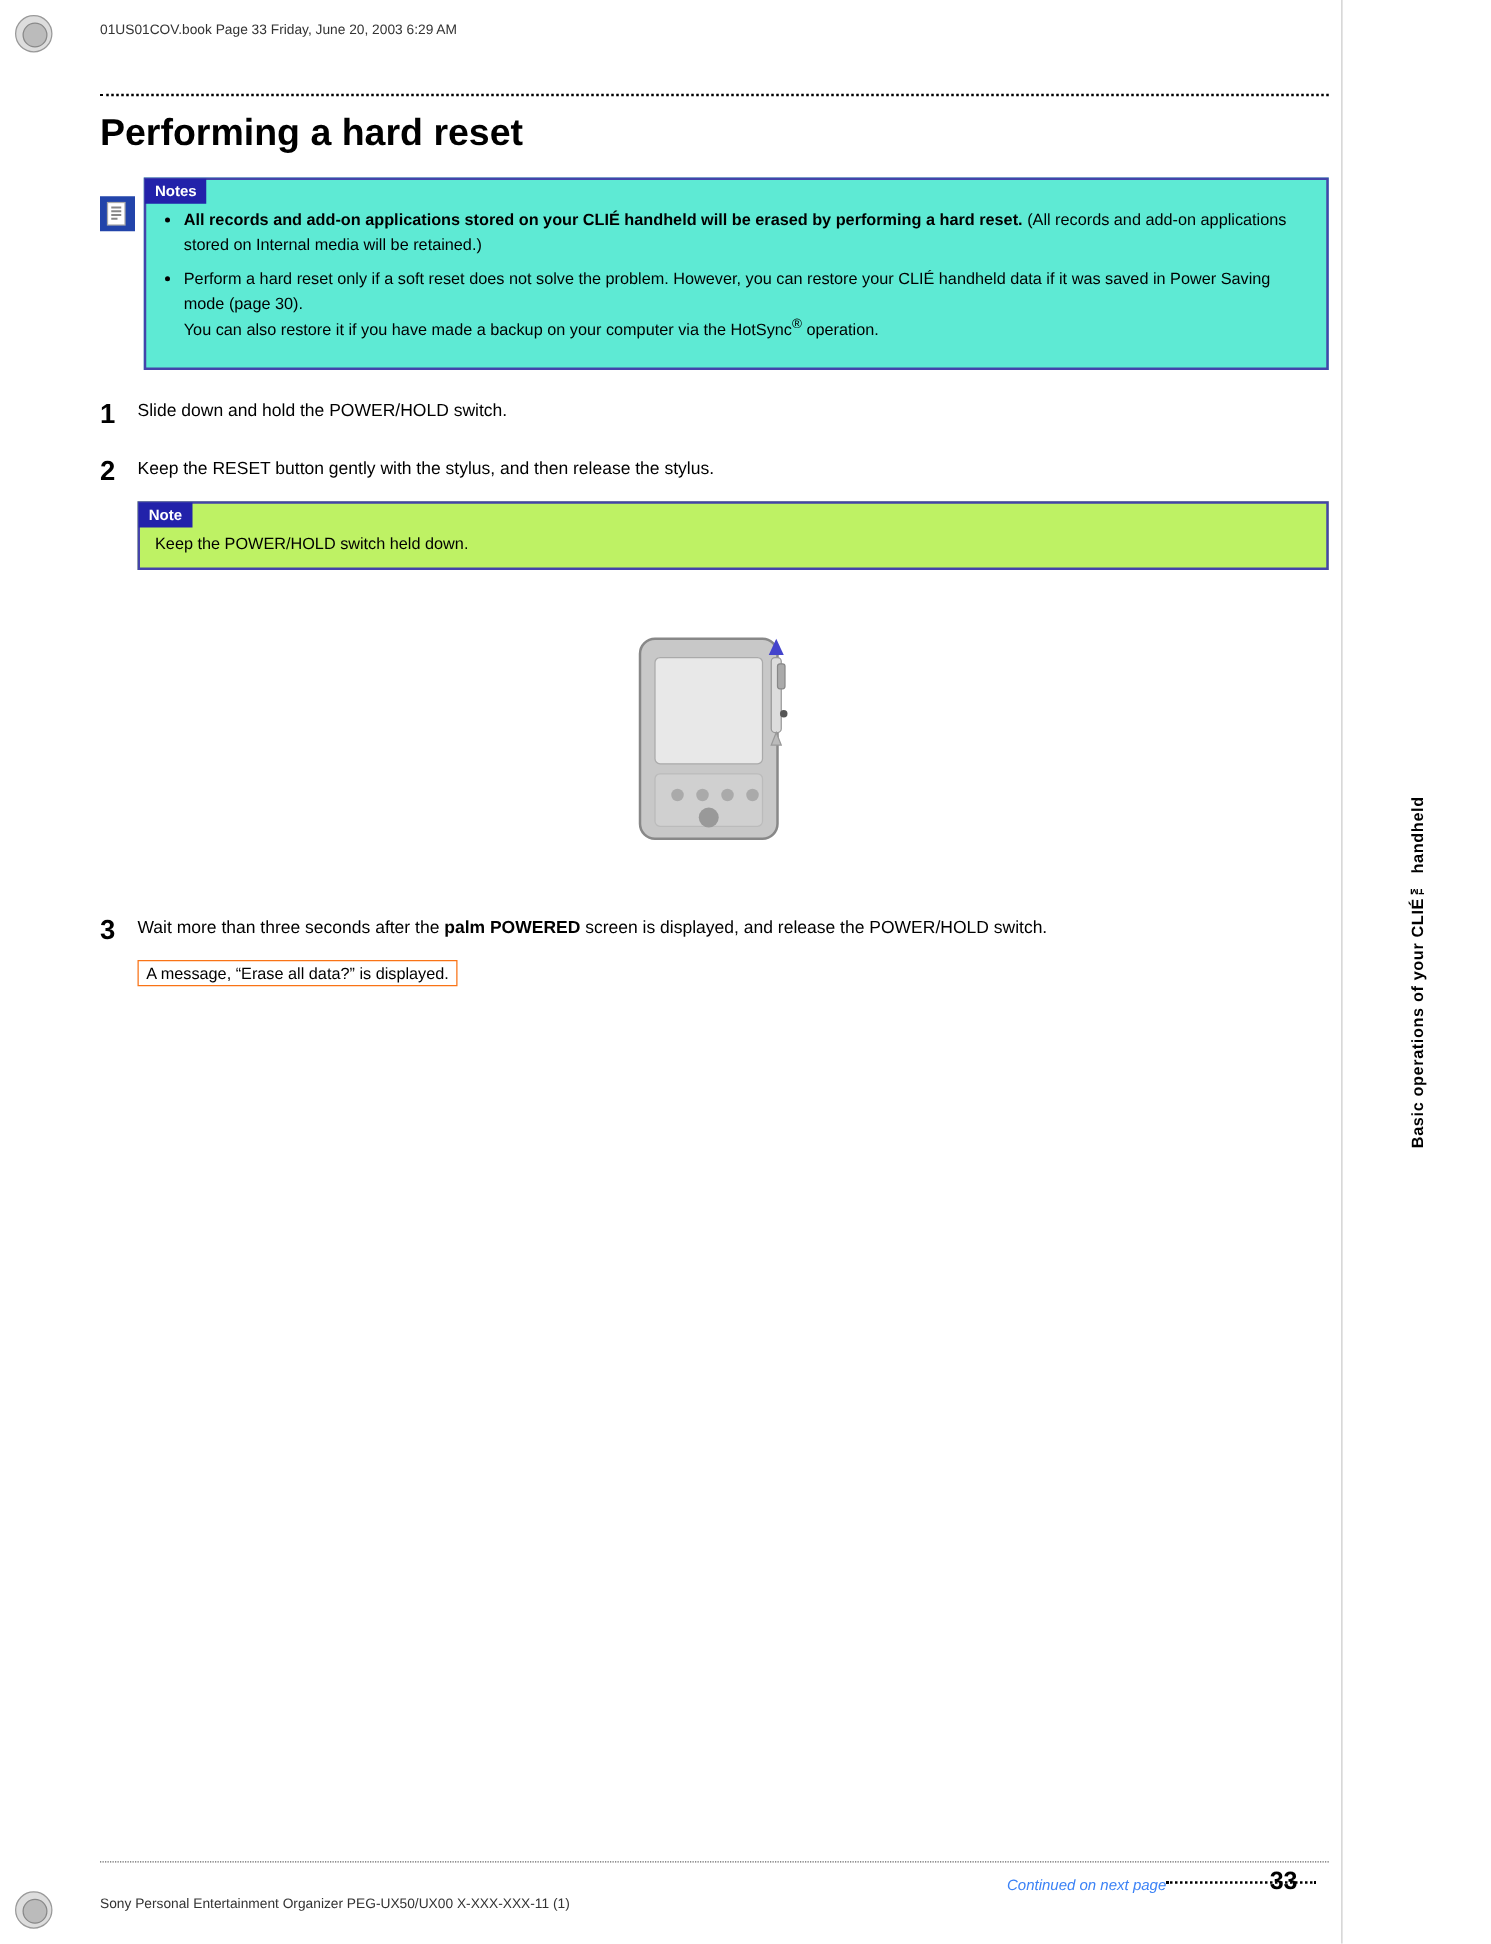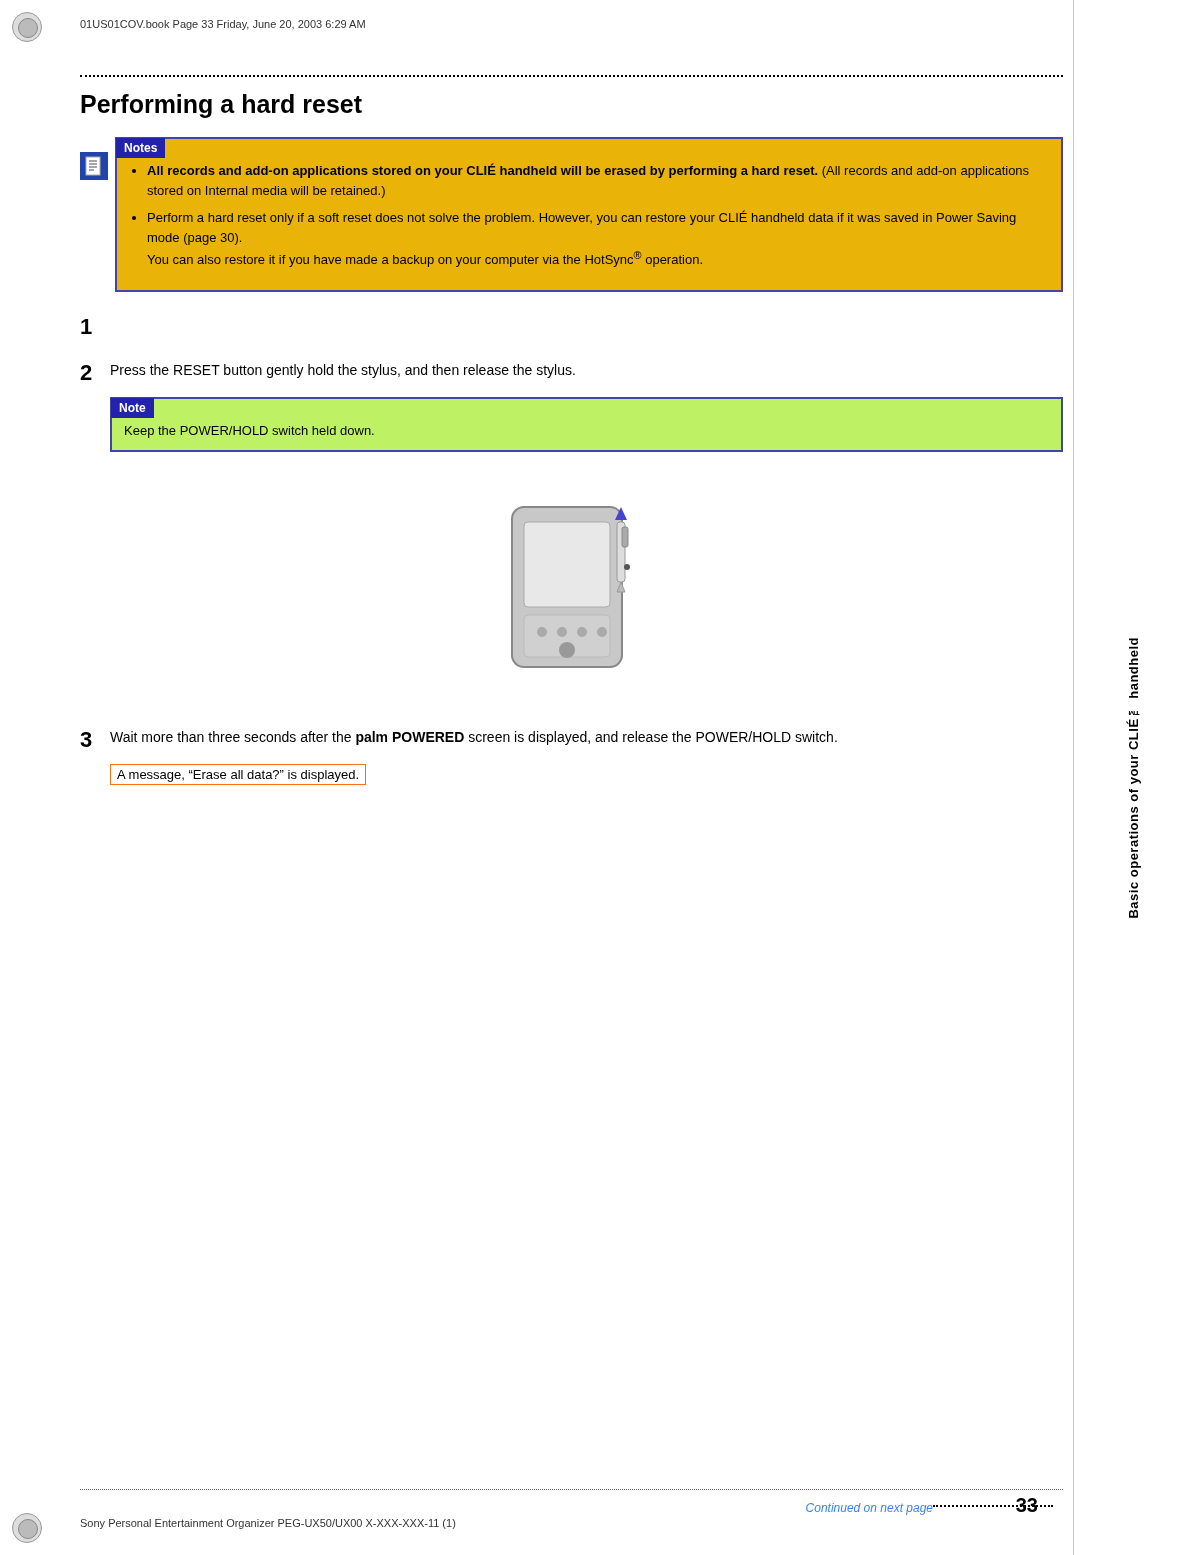--- a/index.html
+++ b/index.html
@@ -62,39 +62,39 @@
       position: absolute;
       top: 55px;
       left: 80px;
       right: 130px;
       bottom: 80px;
       padding-top: 20px;
     }
 
     
     .page-title {
-      font-size: 25px;
+      font-size: 30px;
       font-weight: bold;
       color: #000;
       margin-bottom: 18px;
       margin-top: 15px;
     }
 
     
     .intro-text {
       font-size: 14px;
       line-height: 1.5;
       margin-bottom: 20px;
       color: #000;
     }
 
     
     .notes-box {
       border: 2px solid #4444aa;
-      background: #eab308;
+      background: #5eead4;
       margin-bottom: 22px;
       position: relative;
     }
 
     .notes-header {
       background: #2222aa;
       color: #fff;
       font-size: 12px;
       font-weight: bold;
       padding: 3px 8px;
@@ -339,26 +339,29 @@
           <li>
             <span>Perform a hard reset only if a soft reset does not solve the problem. However, you can restore your CLIÉ handheld data if it was saved in Power Saving mode (page 30).<br>You can also restore it if you have made a backup on your computer via the HotSync<sup>®</sup> operation.</span>
           </li>
         </ul>
       </div>
     </div>
   </div>
 
   <div class="step-item">
     <span class="step-number">1</span>
+    <div class="step-content-wrapper">
+      <span class="step-text">Slide down and hold the POWER/HOLD switch.</span>
+    </div>
   </div>
 
   <div class="step-item" style="flex-direction: column;">
     <div style="display:flex; align-items: flex-start;">
       <span class="step-number">2</span>
-      <span class="step-text">Press the RESET button gently hold the stylus, and then release the stylus.</span>
+      <span class="step-text">Keep the RESET button gently with the stylus, and then release the stylus.</span>
     </div>
 
     <div class="note-box">
       <span class="note-header">Note</span>
       <div class="note-content">Keep the POWER/HOLD switch held down.</div>
     </div>
 
     <div class="device-image">
       <svg class="device-svg" viewBox="0 0 200 210" xmlns="http://www.w3.org/2000/svg">
 

